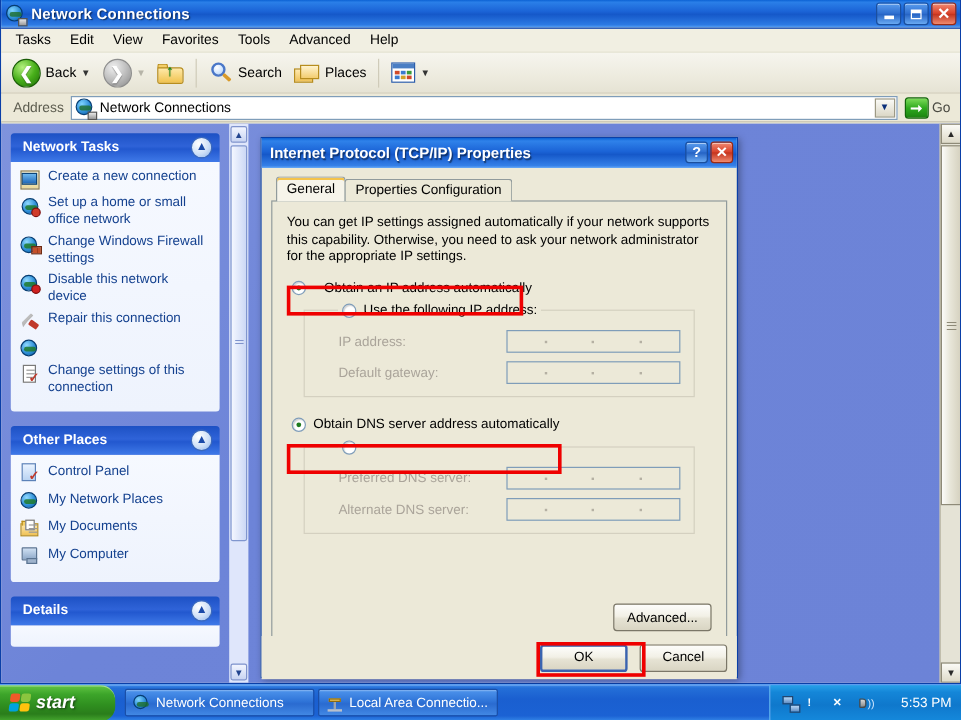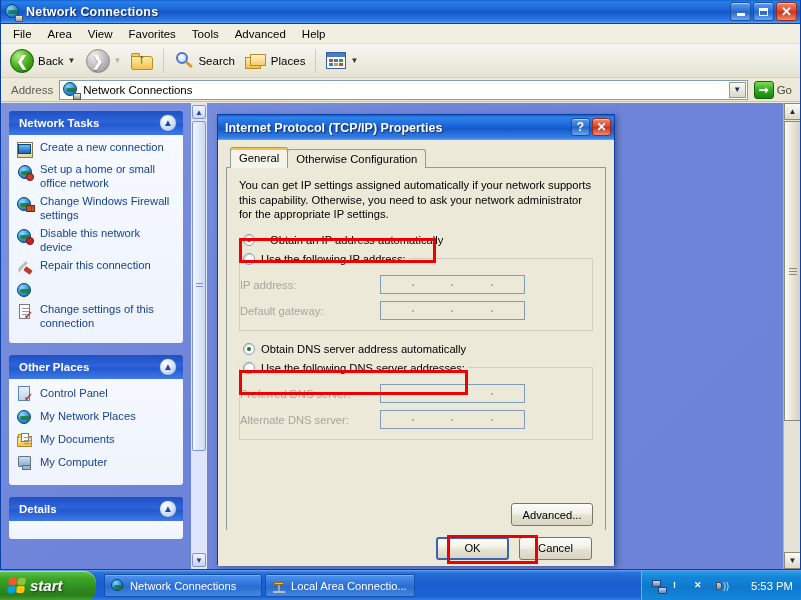--- a/index.html
+++ b/index.html
@@ -290,21 +290,21 @@
     border-radius: 50%; background: #1f7a1f;
   }
   .radio-label { font-size: 11.2px; color: #000; }
 
   .hl-box {
     position: absolute; border: 3px solid #ef0000; pointer-events: none; z-index: 9;
   }
 
   fieldset.group {
     border: 1px solid #d4d0c0; border-top: 1px solid #d4d0c0;
-    margin: 0; padding: 6px 10px 8px 0;
+    margin: 14px; padding: 6px 10px 8px 28px;
     background: transparent;
   }
   fieldset.group > legend { padding: 0 3px; }
   .field-row { display: flex; align-items: center; height: 22px; margin-bottom: 4px; }
   .field-label { width: 140px; font-size: 11.2px; color: #aaa49a; }
   .ipbox {
     width: 145px; height: 19px; background: #ece9d8; border: 1px solid #7f9db9;
     display: flex; align-items: center; justify-content: space-around;
     padding: 0 12px;
   }
@@ -316,21 +316,21 @@
     border: 1px solid #7b7768; border-radius: 3px;
     font-size: 11.2px; color:#000;
     display: flex; align-items: center; justify-content: center;
   }
   .btn.default { border: 2px solid #3a63b0; }
   #advanced-row { position: absolute; right: 12px; bottom: 10px; }
 
   #dlg-footer {
     position: absolute; left: 0; right: 0; bottom: 0; height: 36px;
     background: #ece9d8; display: flex; align-items: center; justify-content: flex-end;
-    padding-right: 22px; gap: 10px;
+    padding-right: 8px; gap: 10px;
   }
 
   
   #taskbar {
     position: absolute; left: 0; bottom: 0; width: 801px; height: 30px;
     background: linear-gradient(180deg,#3f8ae8 0%, #246fd8 8%, #1a5fd0 40%, #1b62d4 88%, #2f7fe4 100%);
     border-top: 1px solid #5a9cf0;
     display: flex; align-items: center;
   }
   #start-button {
@@ -401,22 +401,22 @@
       <div class="win-btn max">
           <span class="gl-max"></span>
         </div>
       <div class="win-btn close">
           <span class="gl-close">✕</span>
         </div>
     </div>
   </div>
 
   <div id="menu-bar">
-    <div class="menu-item">File</div>
-    <div class="menu-item">Area</div>
+    <div class="menu-item">Tasks</div>
+    <div class="menu-item">Edit</div>
     <div class="menu-item">View</div>
     <div class="menu-item">Favorites</div>
     <div class="menu-item">Tools</div>
     <div class="menu-item">Advanced</div>
     <div class="menu-item">Help</div>
   </div>
 
   <div id="toolbar">
     <div class="tb-btn">
       <span class="circ-icon circ-green">
@@ -613,21 +613,21 @@
       <div id="dlg-btns">
         <div class="dlg-btn help">?</div>
         <div class="dlg-btn close">✕</div>
       </div>
     </div>
 
     <div id="dlg-body">
 
       <div id="tabs">
         <div class="tab active">General</div>
-        <div class="tab">Otherwise Configuration</div>
+        <div class="tab">Properties Configuration</div>
       </div>
 
       <div id="tab-panel">
 
         <div class="intro-text">You can get IP settings assigned automatically if your network supports this capability. Otherwise, you need to ask your network administrator for the appropriate IP settings.</div>
 
         <div class="radio-row" style="margin-left:4px;gap:15px;">
           <span class="radio checked"></span>
           <span class="radio-label">Obtain an IP address automatically</span>
         </div>
@@ -660,21 +660,20 @@
 
         <div class="radio-row" style="margin-left:4px; margin-top:9px;">
           <span class="radio checked"></span>
           <span class="radio-label">Obtain DNS server address automatically</span>
         </div>
 
         <fieldset class="group" style="margin-top:1px;">
           <legend>
             <span class="radio-row">
               <span class="radio"></span>
-              <span class="radio-label">Use the following DNS server addresses:</span>
             </span>
           </legend>
 
           <div class="field-row">
             <span class="field-label">Preferred DNS server:</span>
             <span class="ipbox">
               <i class="ipdot"></i>
                 <i class="ipdot"></i>
                 <i class="ipdot"></i>
             </span>

